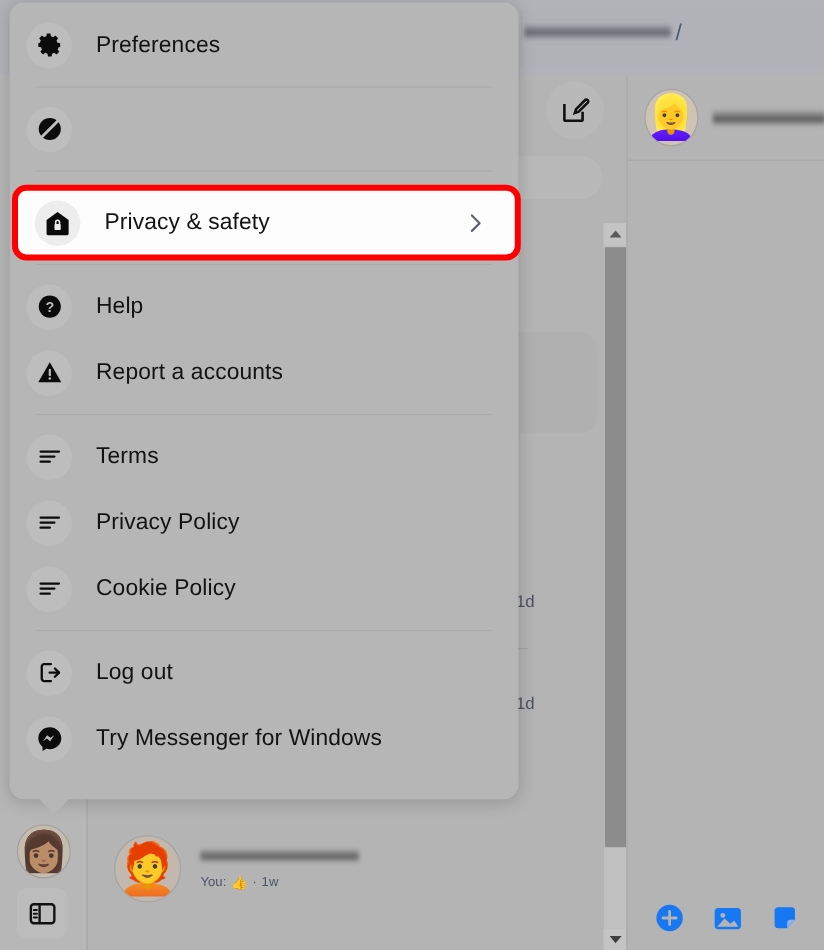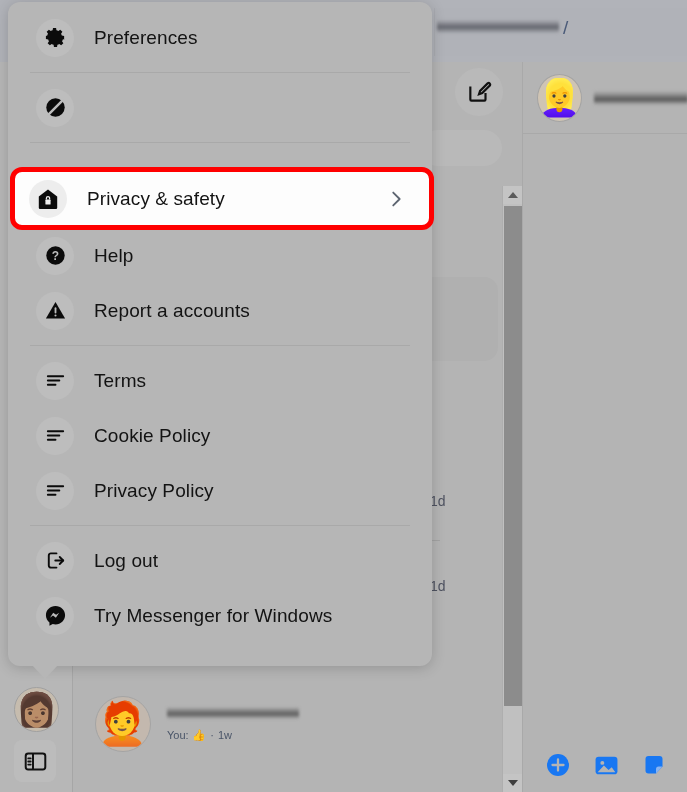--- a/index.html
+++ b/index.html
@@ -260,21 +260,21 @@
     border-left: 13px solid transparent;
     border-right: 13px solid transparent;
     border-top: 14px solid #b6b6b6;
   }
 
   .menu-item {
     position: relative;
     display: flex;
     align-items: center;
     height: 55px;
-    padding-left: 28px;
+    padding-left: 14px;
     box-sizing: border-box;
   }
   .mi-icon {
     width: 38px; height: 38px;
     border-radius: 50%;
     background: #bdbdbd;
     display: flex; align-items: center; justify-content: center;
     flex: 0 0 auto;
     color: #0b0b0b;
   }
@@ -294,21 +294,21 @@
   .menu-sep {
     height: 1px;
     background: #a9a9a9;
     margin: 7px 22px;
   }
 
   
   .highlight-wrap {
     position: absolute;
     left: 2px;
-    top: 165px;
+    top: 152px;
     width: 424px;
     height: 63px;
     border: 5px solid #ff0000;
     border-radius: 12px;
     box-sizing: border-box;
     background: #fdfdfd;
     display: flex;
     align-items: center;
     padding-left: 14px;
   }
@@ -469,30 +469,30 @@
       </div>
       <div class="mi-label">Terms</div>
     </div>
 
     <div class="menu-item">
       <div class="mi-icon">
         <svg width="23" height="23" viewBox="0 0 24 24" stroke="#0b0b0b" stroke-width="2" stroke-linecap="round">
           <path d="M4 7.6h16M4 12h12M4 16.4h8"></path>
         </svg>
       </div>
-      <div class="mi-label">Cookie Policy</div>
+      <div class="mi-label">Privacy Policy</div>
     </div>
 
     <div class="menu-item">
       <div class="mi-icon">
         <svg width="23" height="23" viewBox="0 0 24 24" stroke="#0b0b0b" stroke-width="2" stroke-linecap="round">
           <path d="M4 7.6h16M4 12h12M4 16.4h8"></path>
         </svg>
       </div>
-      <div class="mi-label">Privacy Policy</div>
+      <div class="mi-label">Cookie Policy</div>
     </div>
 
     <div class="menu-sep"></div>
 
     <div class="menu-item">
       <div class="mi-icon">
         <svg width="23" height="23" viewBox="0 0 24 24" fill="none" stroke="#0b0b0b" stroke-width="2" stroke-linecap="round" stroke-linejoin="round">
           <path d="M13 4.6H7.2A2.2 2.2 0 0 0 5 6.8v10.4a2.2 2.2 0 0 0 2.2 2.2H13"></path>
           <path d="M16.4 8.4 20 12l-3.6 3.6"></path>
           <path d="M20 12h-8.2"></path>

